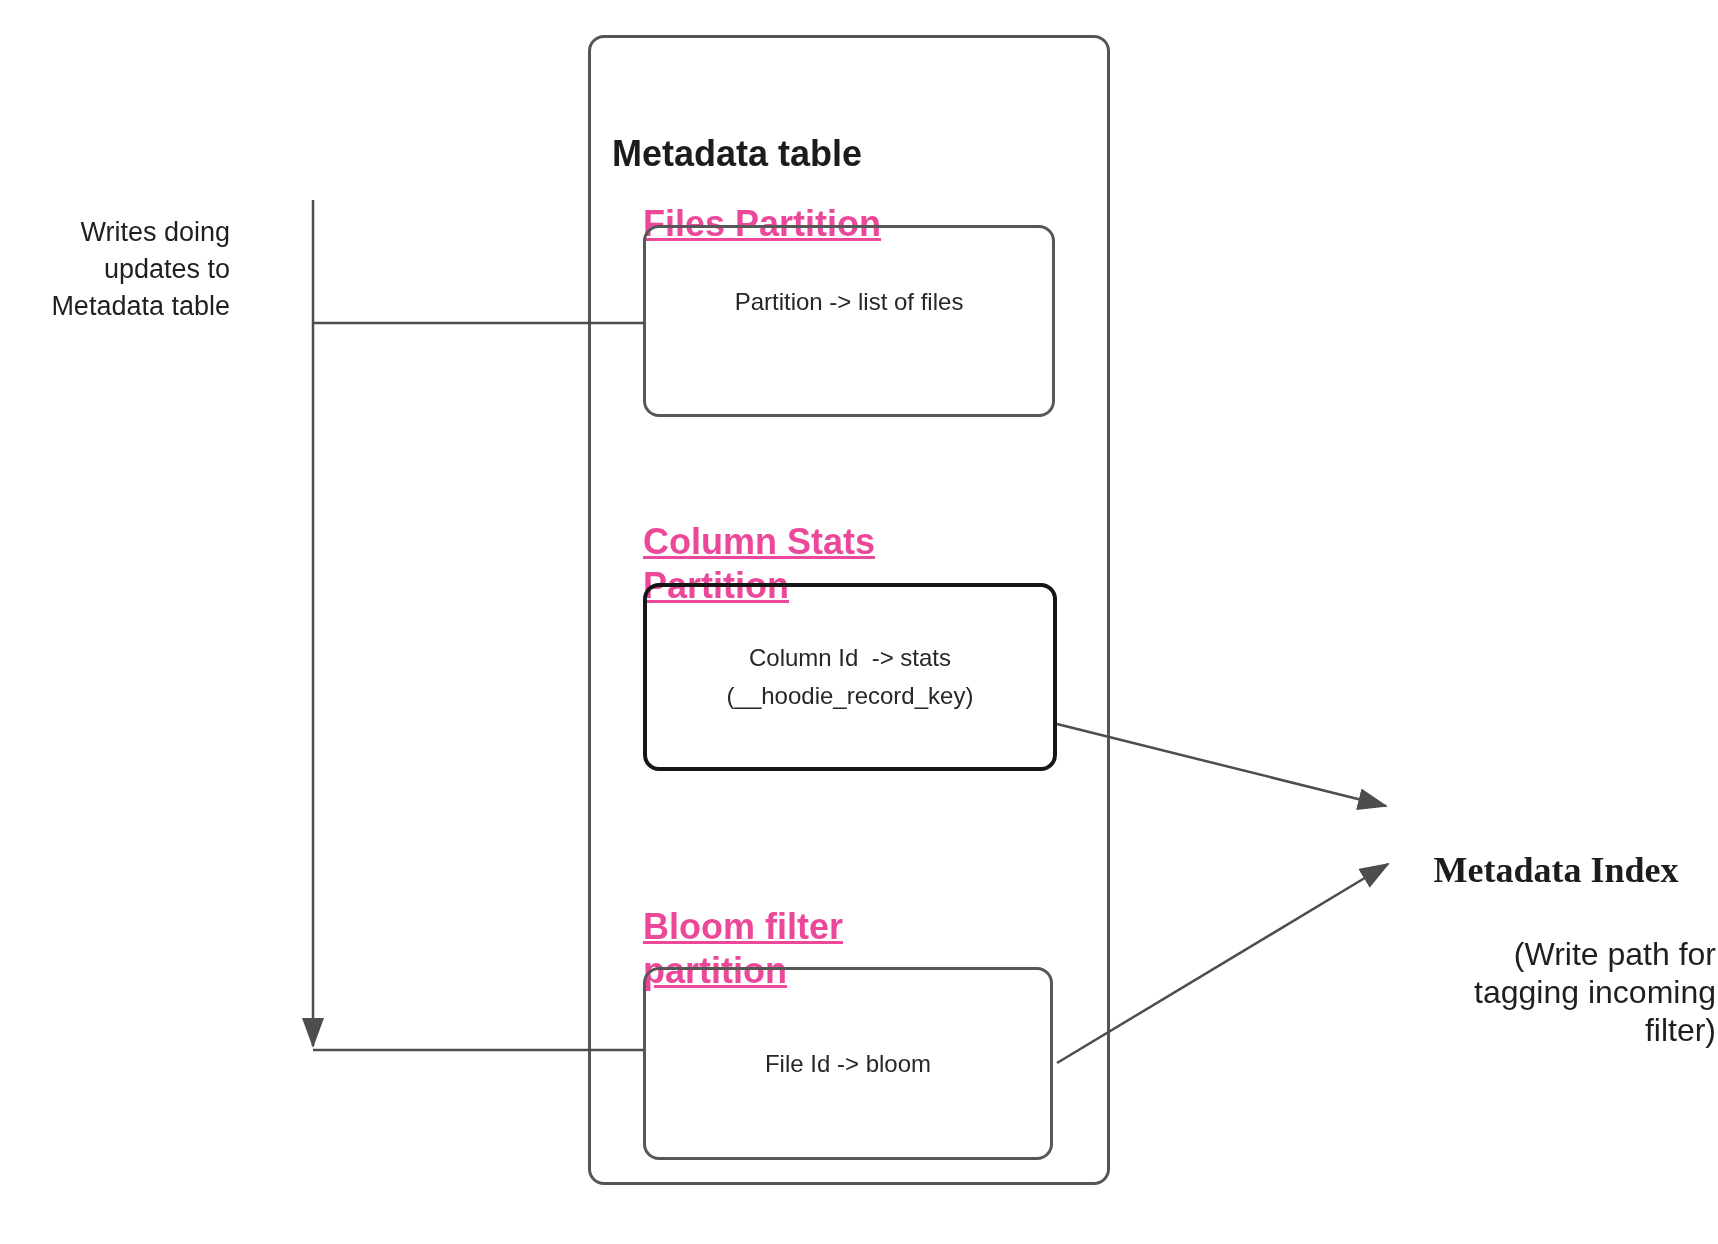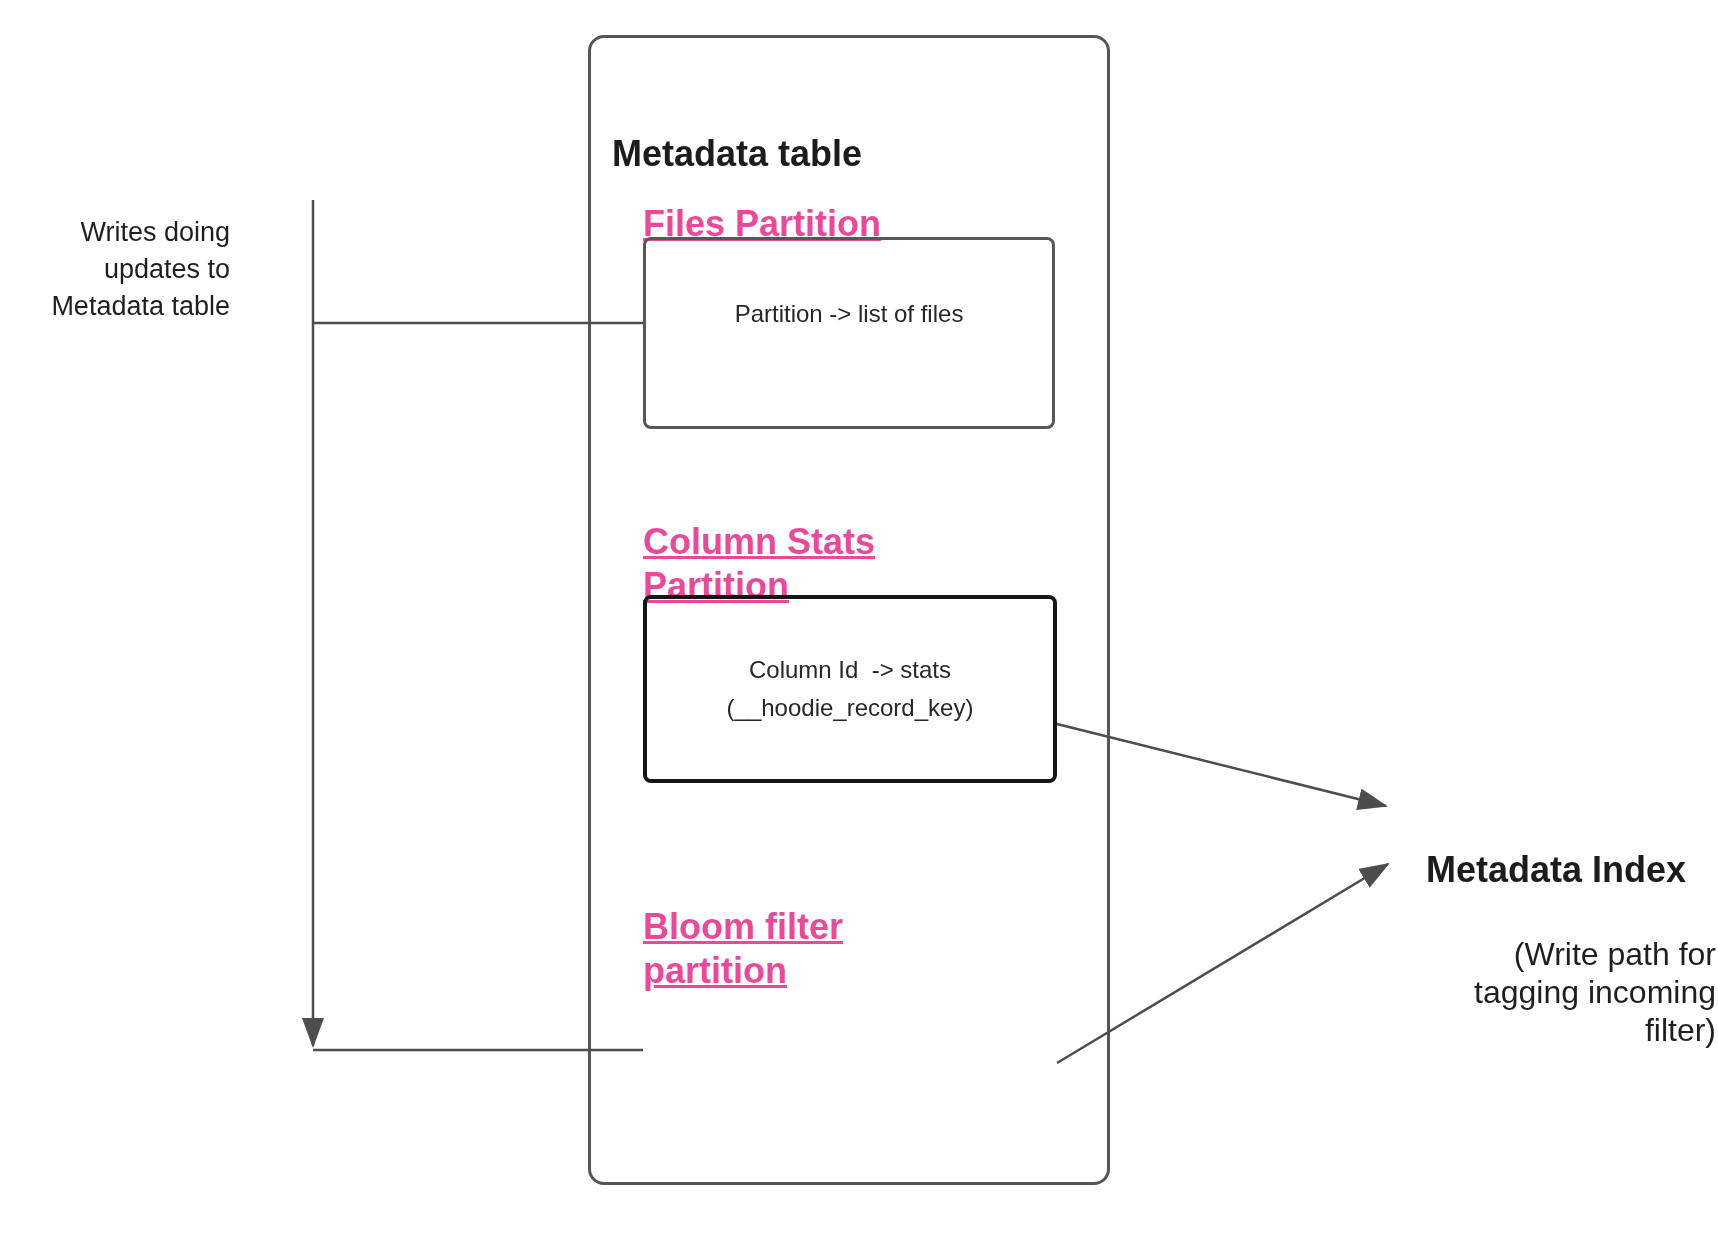--- a/index.html
+++ b/index.html
@@ -25,22 +25,21 @@
     background: transparent;
     border-radius: 14px;
   }
   .box.outer {
     left: 588px; top: 35px; width: 522px; height: 1150px;
     border: 3px solid #555555;
     border-radius: 16px;
   }
   .box.inner {
     border: 3px solid #575757;
-    border-radius: 8px;
-    margin-top: 12px;
+    border-radius: 16px;
   }
   .box.files  { left: 643px; top: 225px;  width: 412px; height: 192px; }
   .box.stats  { left: 643px; top: 583px;  width: 414px; height: 188px;
                 border: 4px solid #161616; }
   .box.bloom  { left: 643px; top: 967px;  width: 410px; height: 193px; }
 
   
   .heading {
     font-weight: bold;
     font-size: 36px;
@@ -82,21 +81,21 @@
     display: flex;
     flex-direction: column;
     align-items: center;
   }
 
   .heading-files  { left: 643px; top: 160px; width: 412px; }
   .heading-stats  { left: 643px; top: 478px; width: 414px; }
   .heading-bloom  { left: 643px; top: 863px; width: 410px; }
 
   .left-note   { left: 15px;   top: 172px; width: 215px; }
-  .index-title { left: 1396px; top: 806px; width: 320px; text-align: center; }
+  .index-title { left: 1396px; top: 806px; width: 320px; text-align: center; font-family: Liberation Serif, serif; }
   .index-note  { left: 1396px; top: 893px; width: 320px; font-size: 32px; line-height: 38px; }
 
   svg.connector-layer {
     position: absolute;
     left: 0; top: 0;
     width: 1718px;
     height: 1244px;
     pointer-events: none;
   }
 </style>
@@ -131,20 +130,25 @@
     <div class="content-center body-text">
       <span class="line">Column Id  -&gt; stats</span>
       <span class="line">(__hoodie_record_key)</span>
     </div>
   </div>
 
   <div class="abs heading heading-bloom">
     <span class="line">Bloom filter</span>
     <span class="line">partition</span>
   </div>
+  <div class="box inner bloom">
+    <div class="content-center body-text">
+      <span class="line">File Id -&gt; bloom</span>
+    </div>
+  </div>
 
   <div class="abs table-title index-title">Metadata Index</div>
   <div class="abs note-text index-note">
     <span class="line">(Write path for</span>
     <span class="line">tagging incoming</span>
     <span class="line">filter)</span>
   </div>
 
   <svg class="connector-layer" viewBox="0 0 1718 1244" xmlns="http://www.w3.org/2000/svg">
     <defs>

